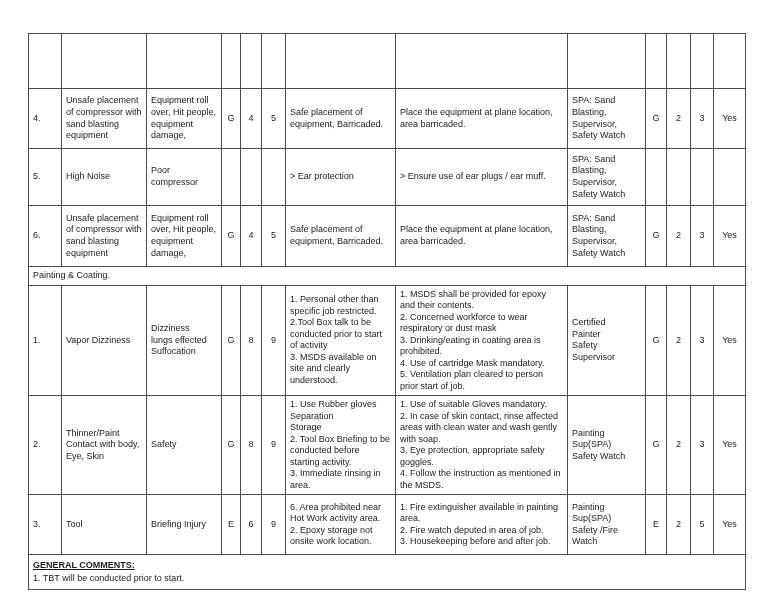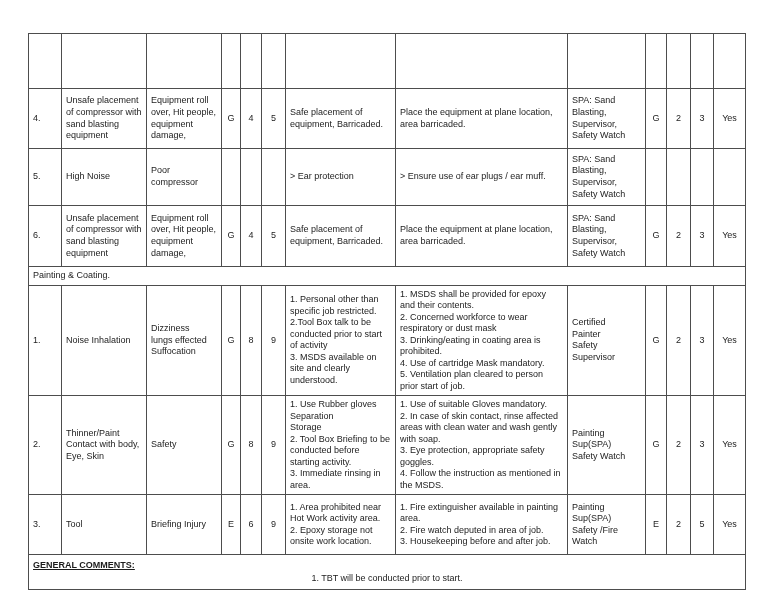--- a/index.html
+++ b/index.html
@@ -45,21 +45,21 @@
   }
   td.comments-cell {
     vertical-align: top;
     padding: 3px 6px;
     margin-top: 20px;
   }
   .comments-heading {
     font-weight: bold;
     text-decoration: underline;
   }
-  .comments-item { margin-top: 2px; text-align: center; }
+  .comments-item { margin-top: 2px; }
 </style>
 </head>
 <body>
 
 <div class="page">
   <table class="risk-table">
     <colgroup>
         <col style="width: 33px;">
         <col style="width: 85px;">
         <col style="width: 75px;">
@@ -142,21 +142,21 @@
           <td class="c9">G</td>
           <td class="c10">2</td>
           <td class="c11">3</td>
           <td class="c12">Yes</td>
         </tr>
         <tr style="height: 14px;">
           <td colspan="13" class="section-cell">Painting &amp; Coating.</td>
         </tr>
         <tr style="height: 103px;">
           <td class="c0">1.</td>
-          <td class="c1">Noise Inhalation</td>
+          <td class="c1">Vapor Dizziness</td>
           <td class="c2">Dizziness
 lungs effected
 Suffocation</td>
           <td class="c3">G</td>
           <td class="c4">8</td>
           <td class="c5">9</td>
           <td class="c6">1. Personal other than specific job restricted.
 2.Tool Box talk to be conducted prior to start of activity
 3. MSDS available on site and clearly understood.</td>
           <td class="c7">1. MSDS shall be provided for epoxy and their contents.
@@ -199,21 +199,21 @@
           <td class="c11">3</td>
           <td class="c12">Yes</td>
         </tr>
         <tr style="height: 60px;">
           <td class="c0">3.</td>
           <td class="c1">Tool</td>
           <td class="c2">Briefing Injury</td>
           <td class="c3">E</td>
           <td class="c4">6</td>
           <td class="c5">9</td>
-          <td class="c6">1. Area prohibited near Hot Work activity area.
+          <td class="c6">6. Area prohibited near Hot Work activity area.
 2. Epoxy storage not onsite work location.</td>
           <td class="c7">1.  Fire extinguisher available in painting area.
 2. Fire watch deputed in area of job.
 3. Housekeeping before and after job.</td>
           <td class="c8">Painting
 Sup(SPA)
 Safety /Fire
 Watch</td>
           <td class="c9">E</td>
           <td class="c10">2</td>

